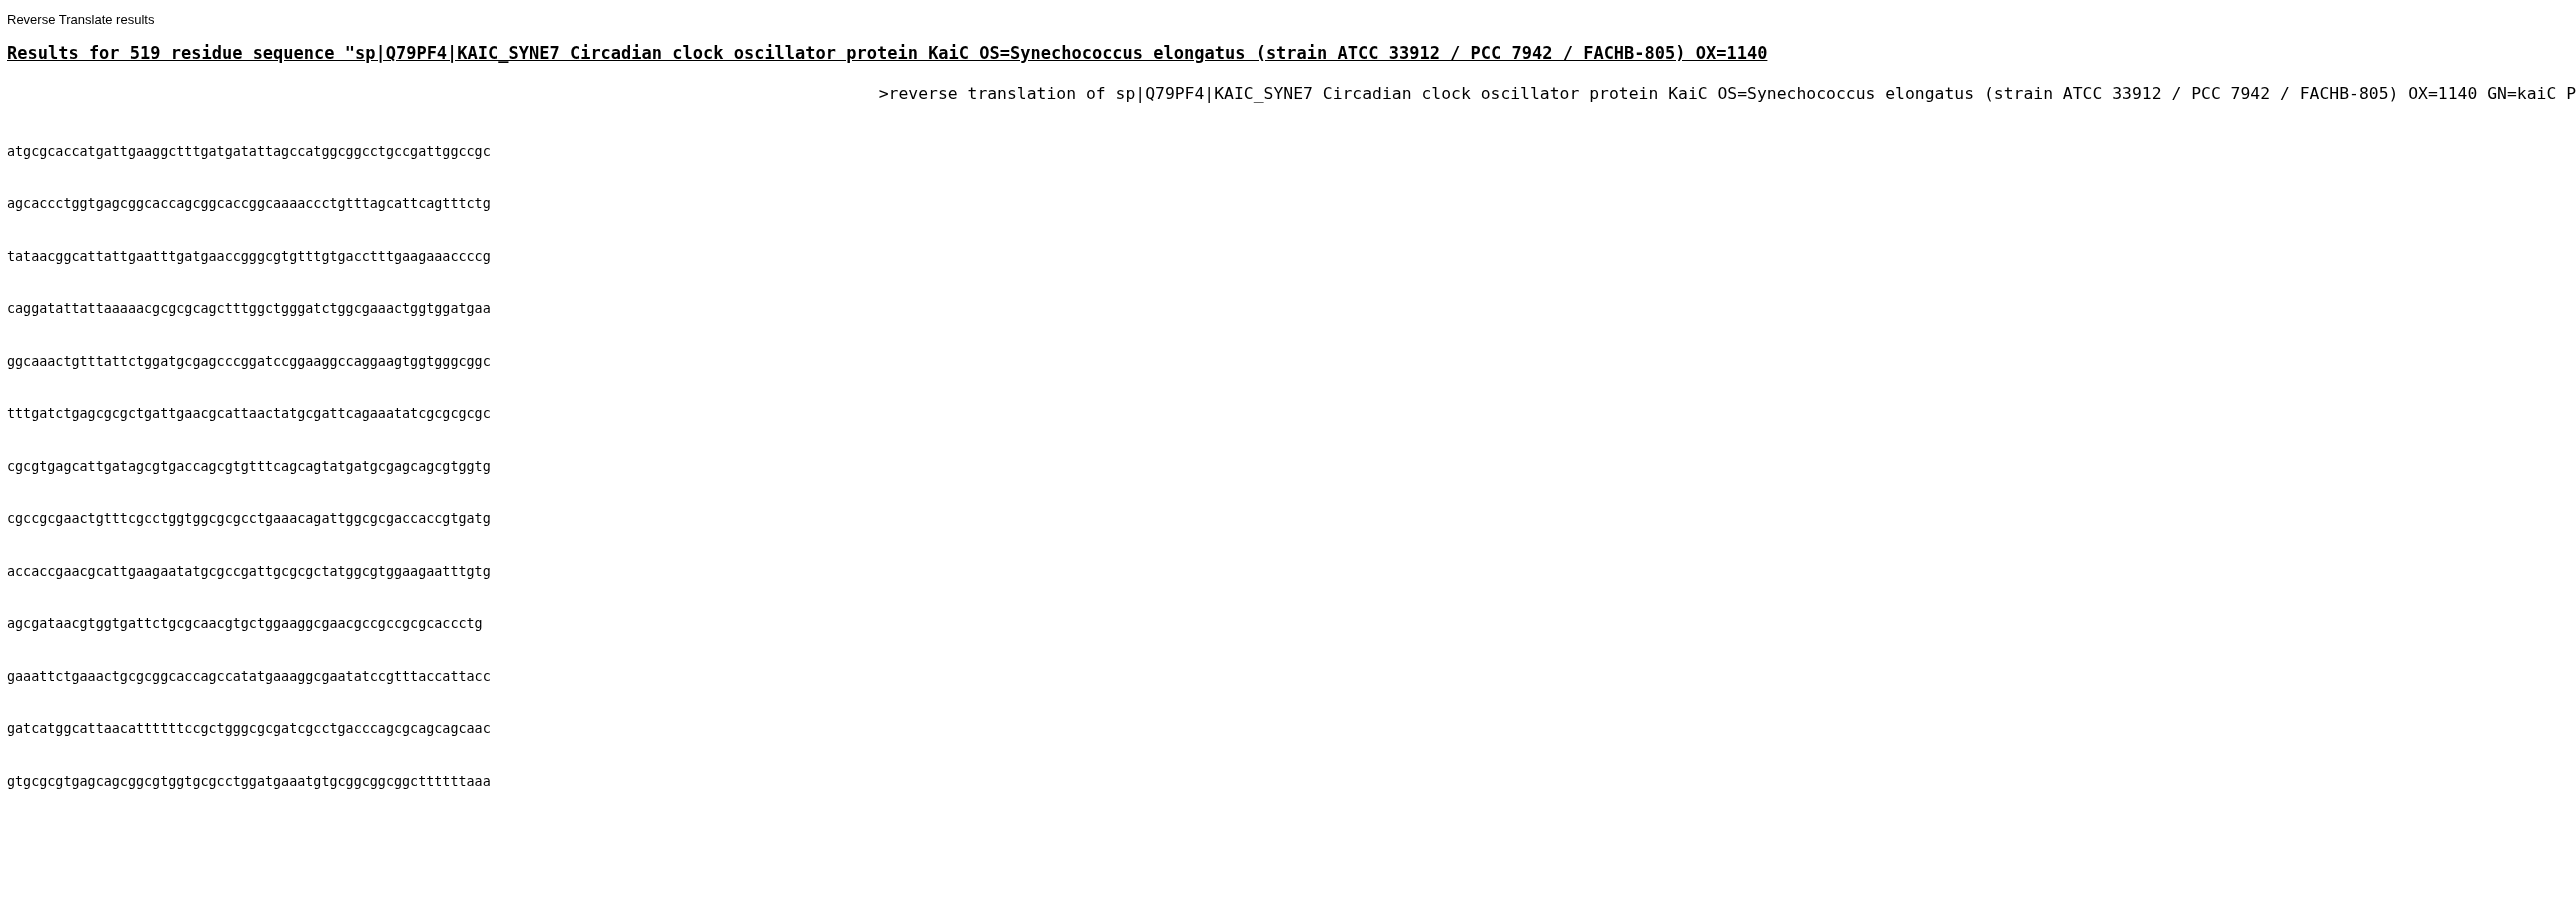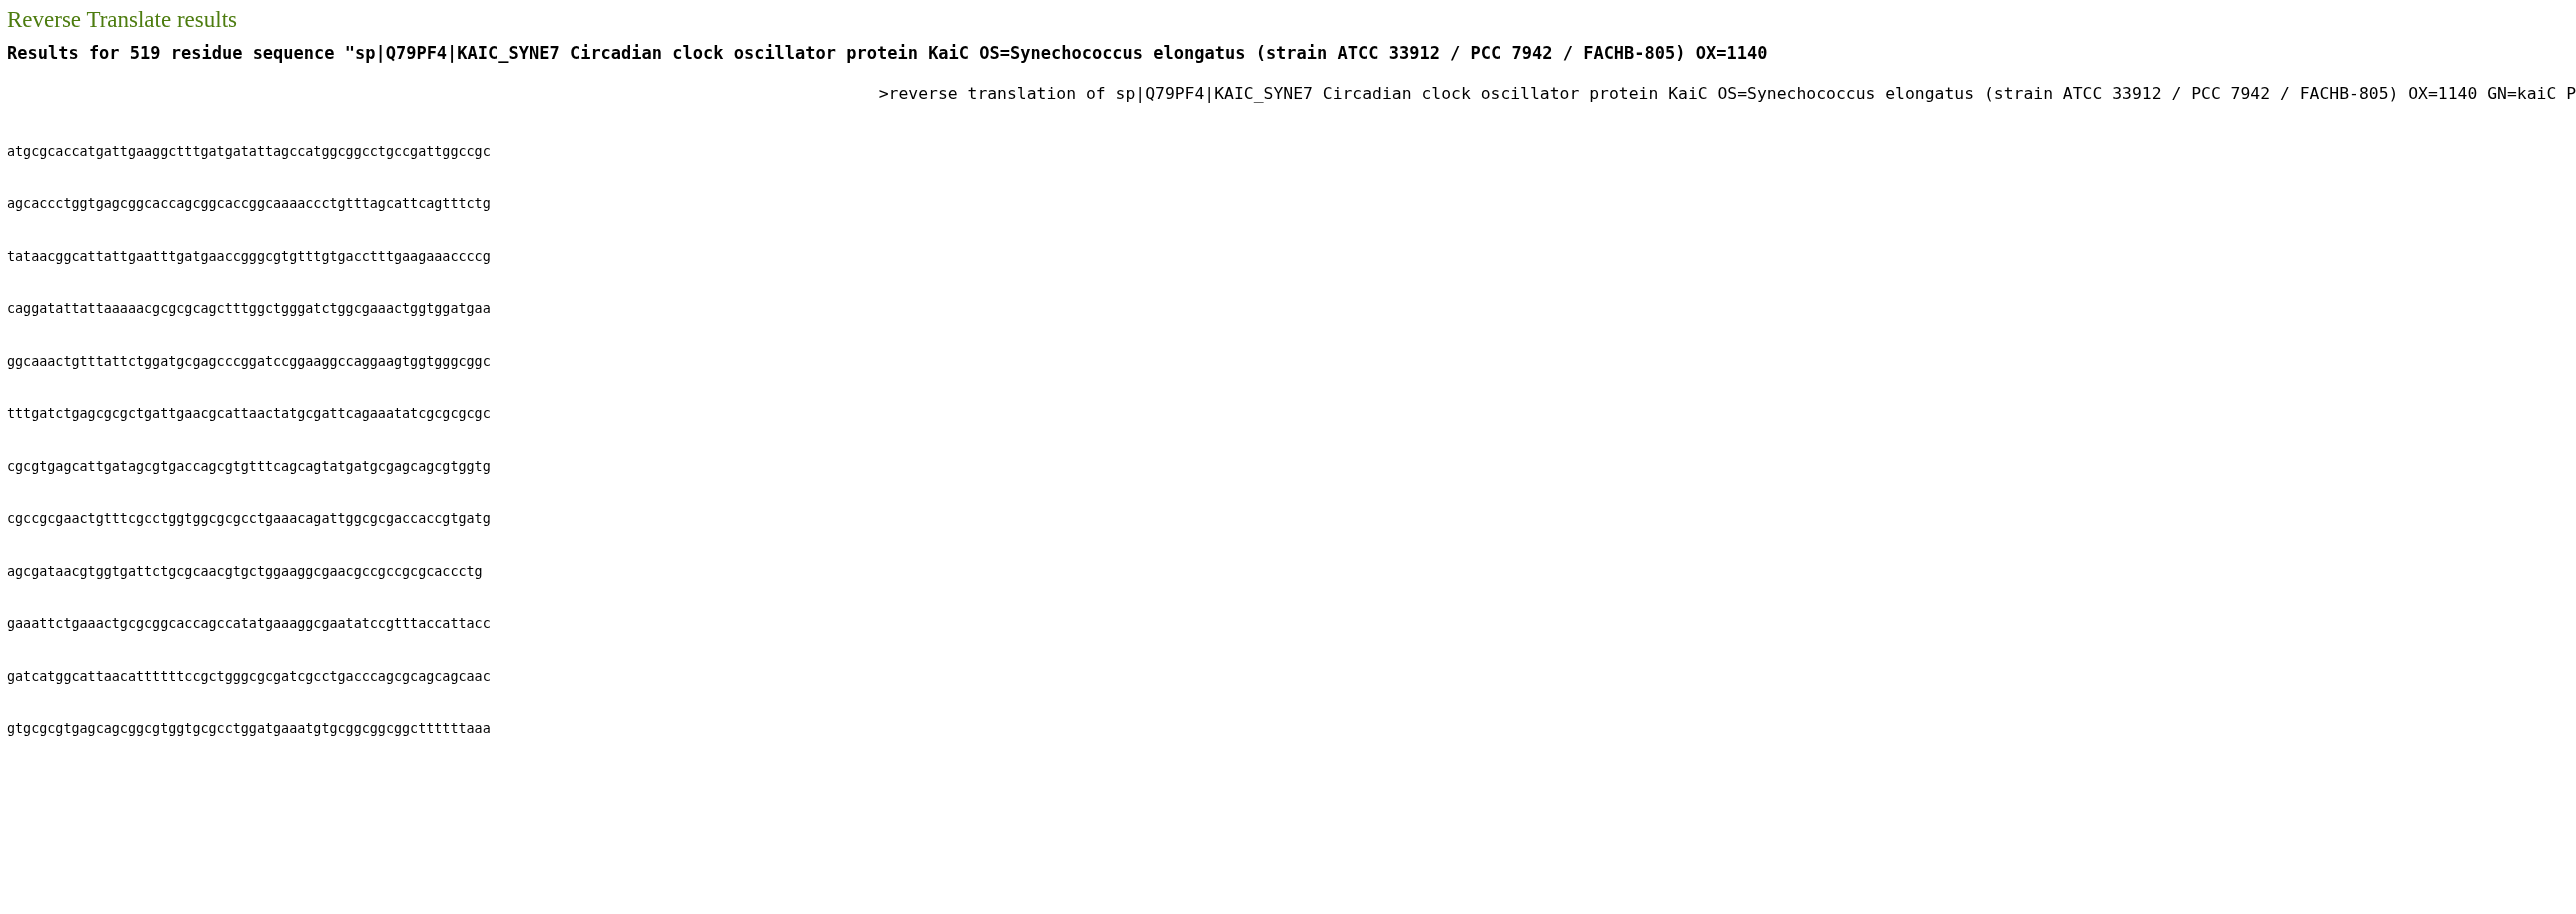--- a/index.html
+++ b/index.html
@@ -12,36 +12,37 @@
     height: 915px;
     overflow: hidden;
     font-family: "Liberation Sans", sans-serif;
     color: #000000;
   }
   .page {
     padding: 5.2px 0 0 3.5px;
     box-sizing: border-box;
   }
   .page-title {
-    font-family: Liberation Serif, serif;
-    font-size: 23px;
+    font-family: Liberation Sans, sans-serif;
+    font-size: 13px;
     line-height: 22.5px;
-    color: #4d7c0f;
+    color: #000000;
     margin: 3.5px 0 12px 3.5px;
     white-space: nowrap;
   }
   .results-heading {
     font-family: "DejaVu Sans Mono", monospace;
     font-weight: bold;
     font-size: 17px;
     line-height: 21px;
     letter-spacing: 0px;
     margin: 0 0 19px 3.5px;
     white-space: nowrap;
     overflow: hidden;
+    text-decoration: underline;
   }
   .fasta-header {
     font-family: "DejaVu Sans Mono", monospace;
     font-size: 16.4px;
     line-height: 21px;
     margin: 0 0 3.5px 3.5px;
     white-space: nowrap;
     overflow: hidden;
     text-align: right;
   }
@@ -69,20 +70,21 @@
 
   <div class="sequence">
     <div class="seq-line">atgcgcaccatgattgaaggctttgatgatattagccatggcggcctgccgattggccgc</div>
     <div class="seq-line">agcaccctggtgagcggcaccagcggcaccggcaaaaccctgtttagcattcagtttctg</div>
     <div class="seq-line">tataacggcattattgaatttgatgaaccgggcgtgtttgtgacctttgaagaaaccccg</div>
     <div class="seq-line">caggatattattaaaaacgcgcgcagctttggctgggatctggcgaaactggtggatgaa</div>
     <div class="seq-line">ggcaaactgtttattctggatgcgagcccggatccggaaggccaggaagtggtgggcggc</div>
     <div class="seq-line">tttgatctgagcgcgctgattgaacgcattaactatgcgattcagaaatatcgcgcgcgc</div>
     <div class="seq-line">cgcgtgagcattgatagcgtgaccagcgtgtttcagcagtatgatgcgagcagcgtggtg</div>
     <div class="seq-line">cgccgcgaactgtttcgcctggtggcgcgcctgaaacagattggcgcgaccaccgtgatg</div>
+    <div class="seq-line">accaccgaacgcattgaagaatatgcgccgattgcgcgctatggcgtggaagaatttgtg</div>
     <div class="seq-line">agcgataacgtggtgattctgcgcaacgtgctggaaggcgaacgccgccgcgcaccctg</div>
     <div class="seq-line">gaaattctgaaactgcgcggcaccagccatatgaaaggcgaatatccgtttaccattacc</div>
     <div class="seq-line">gatcatggcattaacattttttccgctgggcgcgatcgcctgacccagcgcagcagcaac</div>
     <div class="seq-line">gtgcgcgtgagcagcggcgtggtgcgcctggatgaaatgtgcggcggcggcttttttaaa</div>
     
     
     
     
     
     

